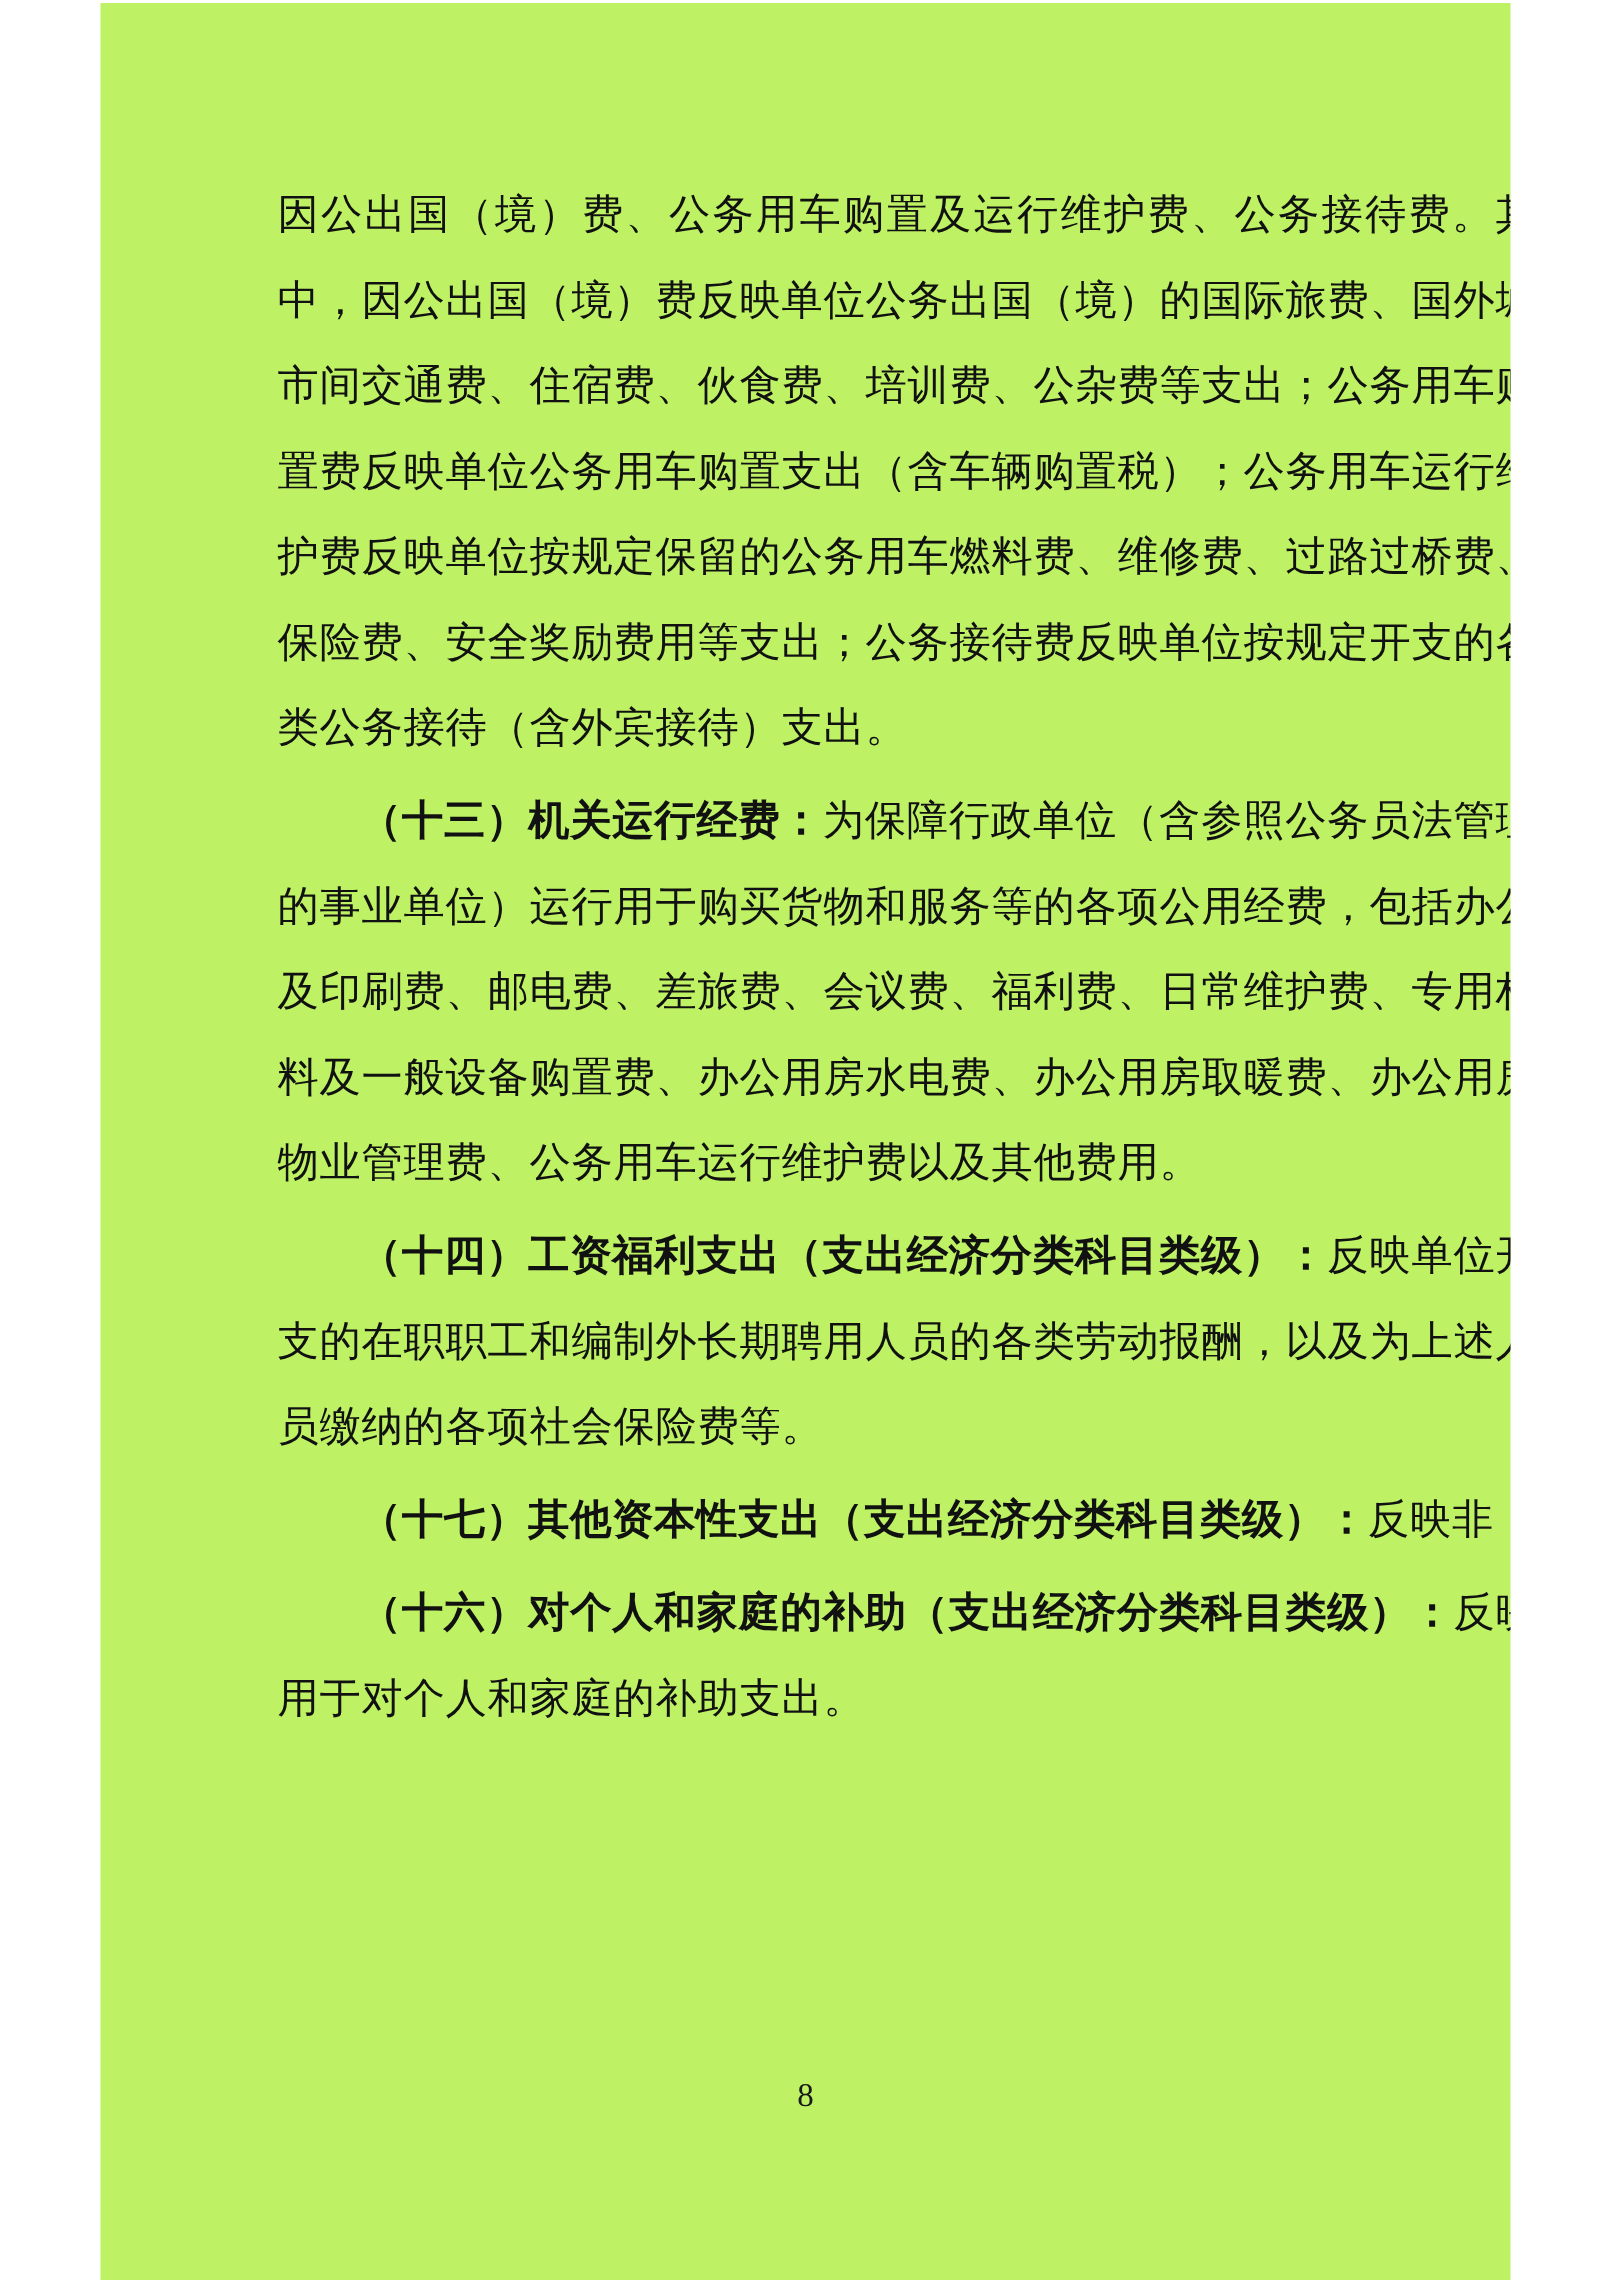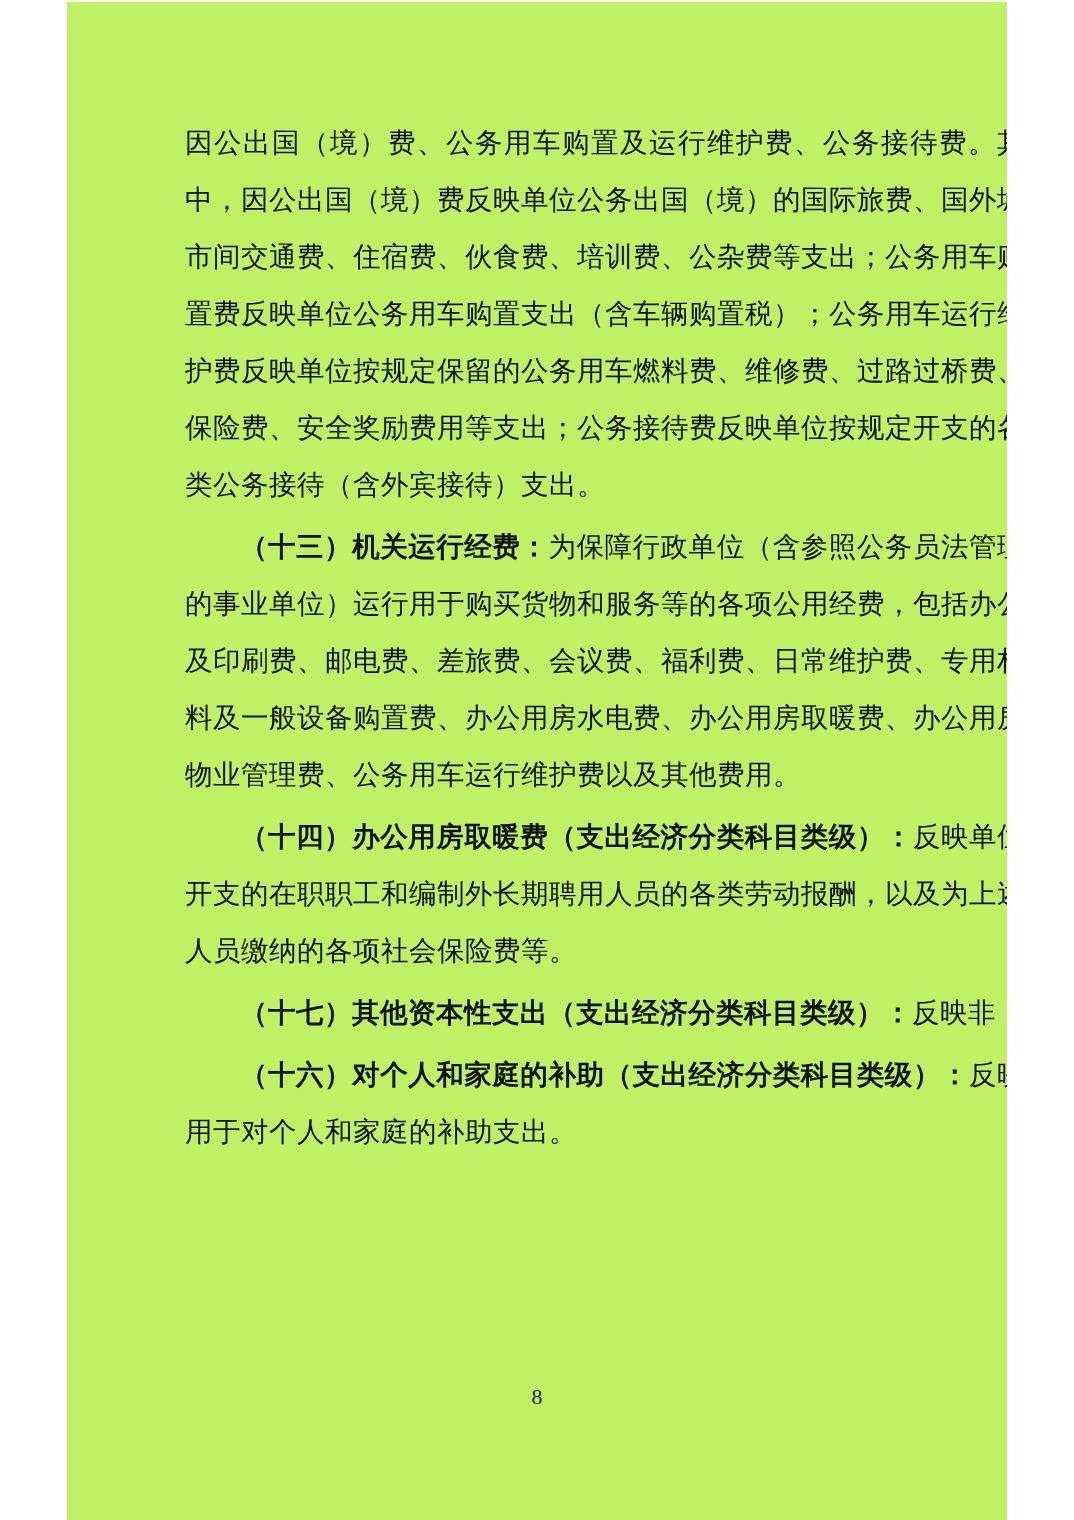--- a/index.html
+++ b/index.html
@@ -60,21 +60,21 @@
 
     <p class="para">
       <span>因公出国（境）费、公务用车购置及运行维护费、公务接待费。其中，因公出国（境）费反映单位公务出国（境）的国际旅费、国外城市间交通费、住宿费、伙食费、培训费、公杂费等支出；公务用车购置费反映单位公务用车购置支出（含车辆购置税）；公务用车运行维护费反映单位按规定保留的公务用车燃料费、维修费、过路过桥费、保险费、安全奖励费用等支出；公务接待费反映单位按规定开支的各类公务接待（含外宾接待）支出。</span>
     </p>
 
     <p class="para indent">
       <span class="bold">（十三）机关运行经费：</span><span>为保障行政单位（含参照公务员法管理的事业单位）运行用于购买货物和服务等的各项公用经费，包括办公及印刷费、邮电费、差旅费、会议费、福利费、日常维护费、专用材料及一般设备购置费、办公用房水电费、办公用房取暖费、办公用房物业管理费、公务用车运行维护费以及其他费用。</span>
     </p>
 
     <p class="para indent">
-      <span class="bold">（十四）办公用房取暖费（支出经济分类科目类级）：</span><span>反映单位开支的在职职工和编制外长期聘用人员的各类劳动报酬，以及为上述人员缴纳的各项社会保险费等。</span>
+      <span class="bold">（十四）工资福利支出（支出经济分类科目类级）：</span><span>反映单位开支的在职职工和编制外长期聘用人员的各类劳动报酬，以及为上述人员缴纳的各项社会保险费等。</span>
     </p>
 
 
     <p class="para indent">
       <span class="bold">（十七）其他资本性支出（支出经济分类科目类级）：</span><span>反映非</span>
     </p>
 
     <p class="para indent">
       <span class="bold">（十六）对个人和家庭的补助（支出经济分类科目类级）：</span><span>反映用于对个人和家庭的补助支出。</span>
     </p>

